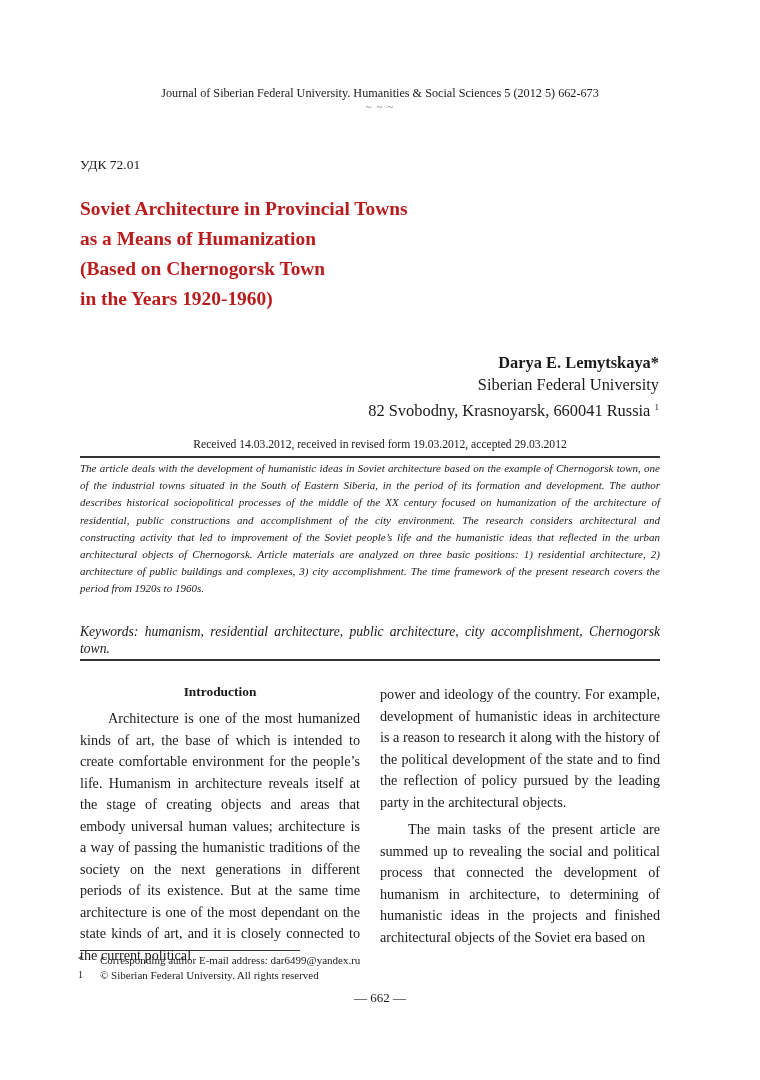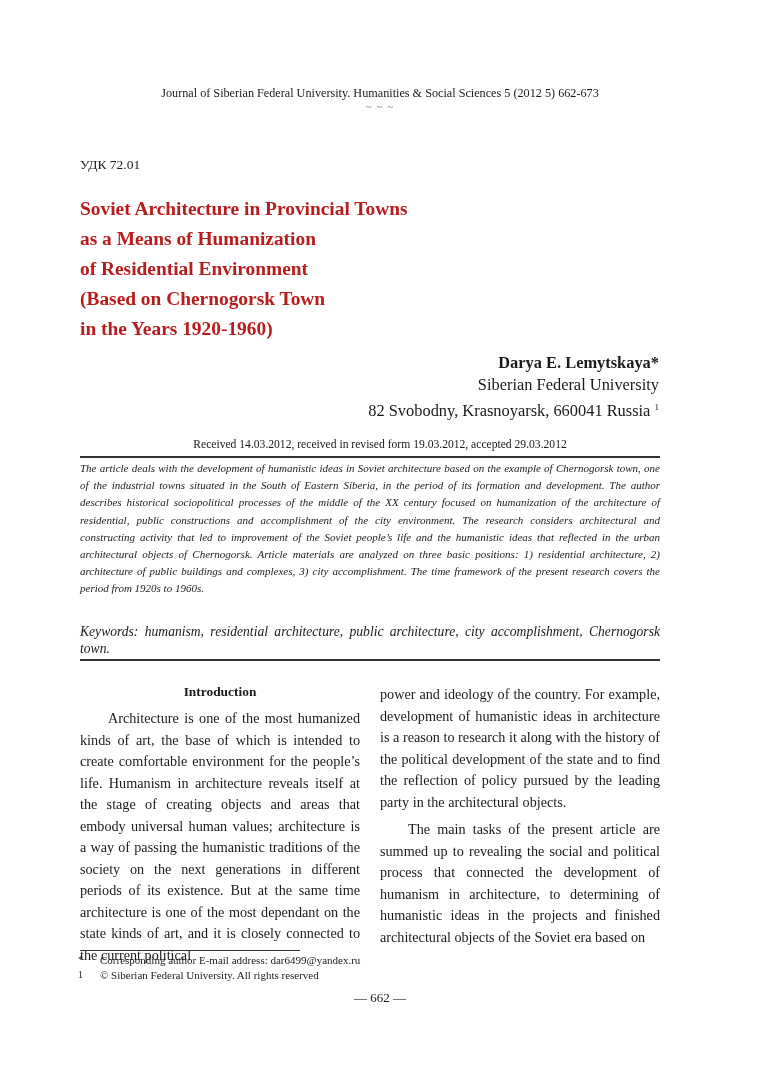--- a/index.html
+++ b/index.html
@@ -118,21 +118,20 @@
 <body>
 
 <div class="abs journal-header">Journal of  Siberian Federal University.  Humanities &amp; Social Sciences 5 (2012 5) 662-673</div>
 <div class="abs tilde">~ ~ ~</div>
 
 <div class="abs udk">УДК 72.01</div>
 
 <div class="abs title">
   <div>Soviet Architecture in Provincial Towns</div>
   <div>as a Means of Humanization</div>
-  <div>of Residential Environment</div>
   <div>(Based on Chernogorsk Town</div>
   <div>in the Years 1920-1960)</div>
 </div>
 
 <div class="abs author-block">
   <div class="author-name">Darya E. Lemytskaya*</div>
   <div class="affil">Siberian Federal University</div>
   <div class="address"><span>82 Svobodny, Krasnoyarsk, 660041 Russia</span> <sup>1</sup></div>
 </div>
 

